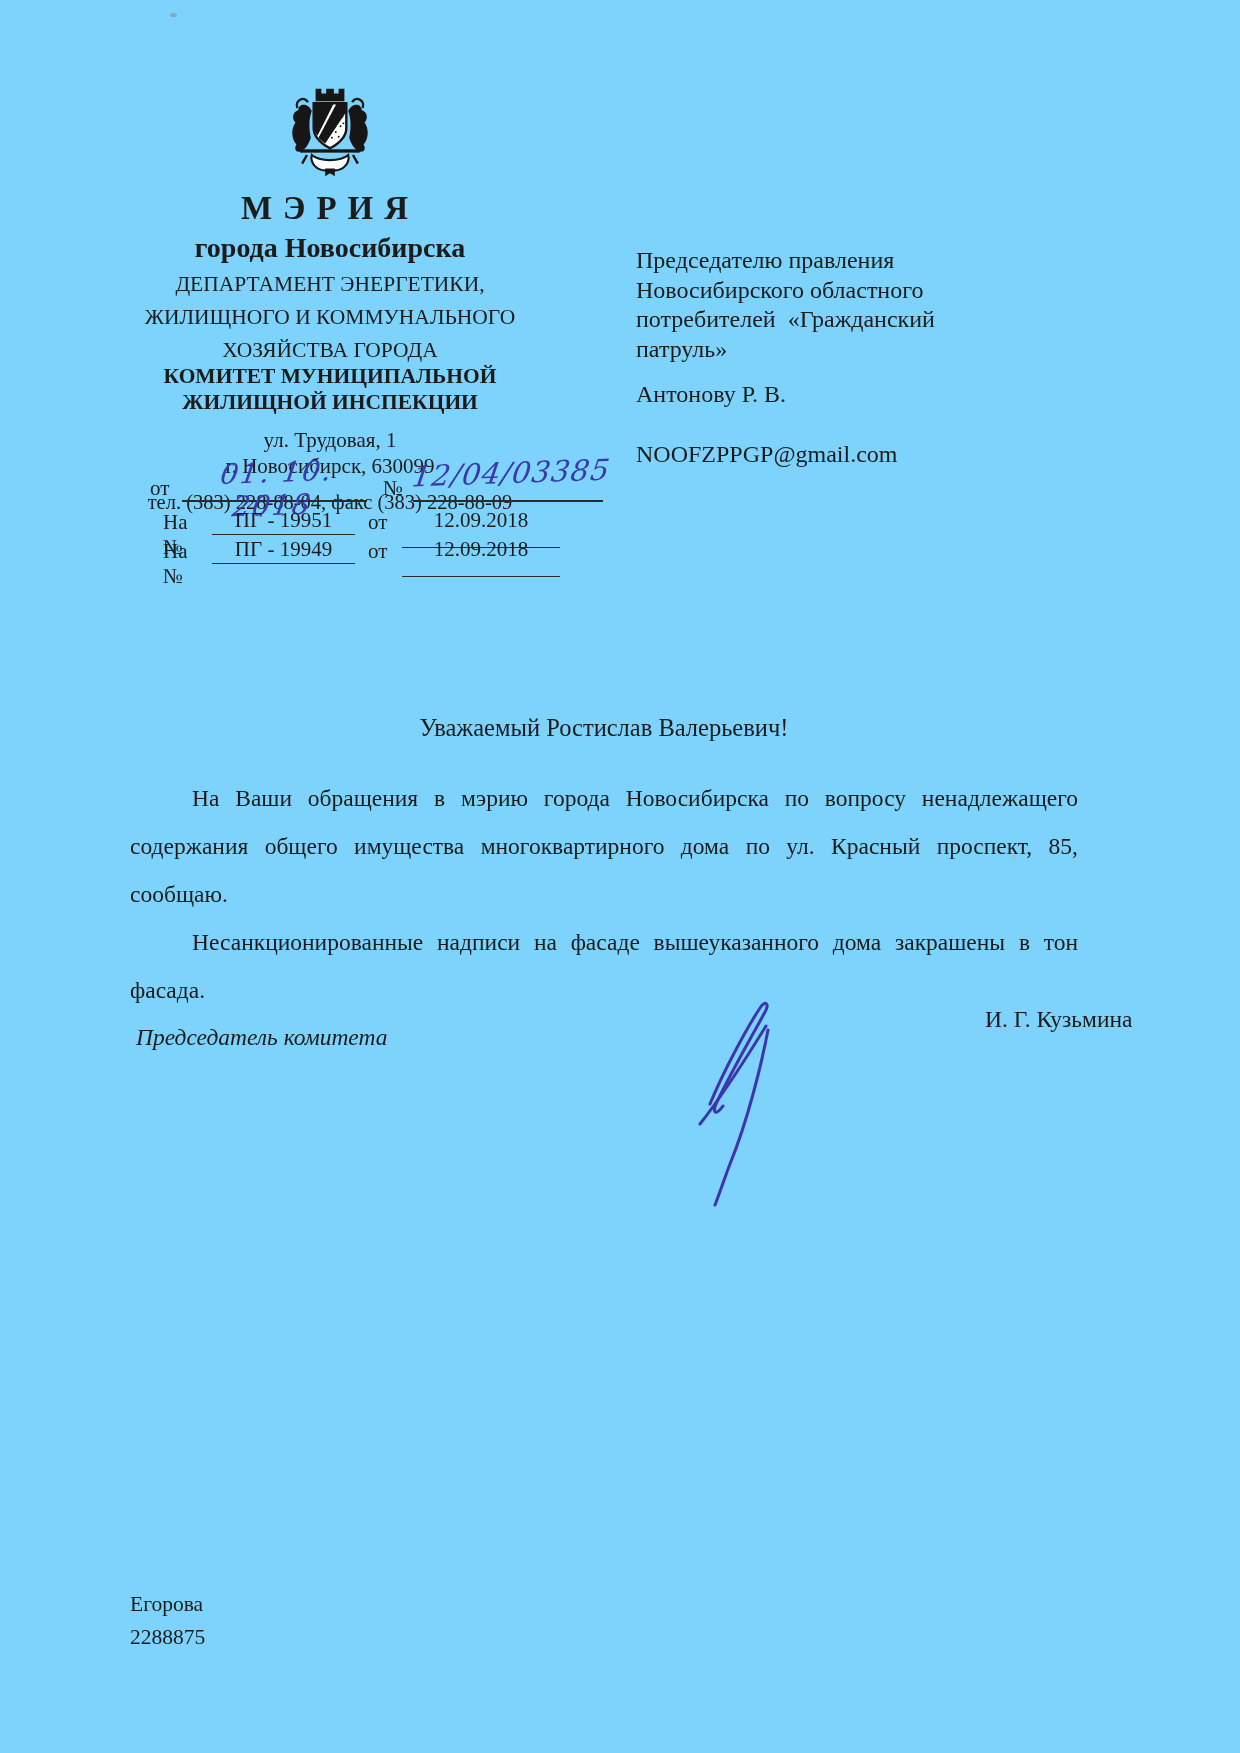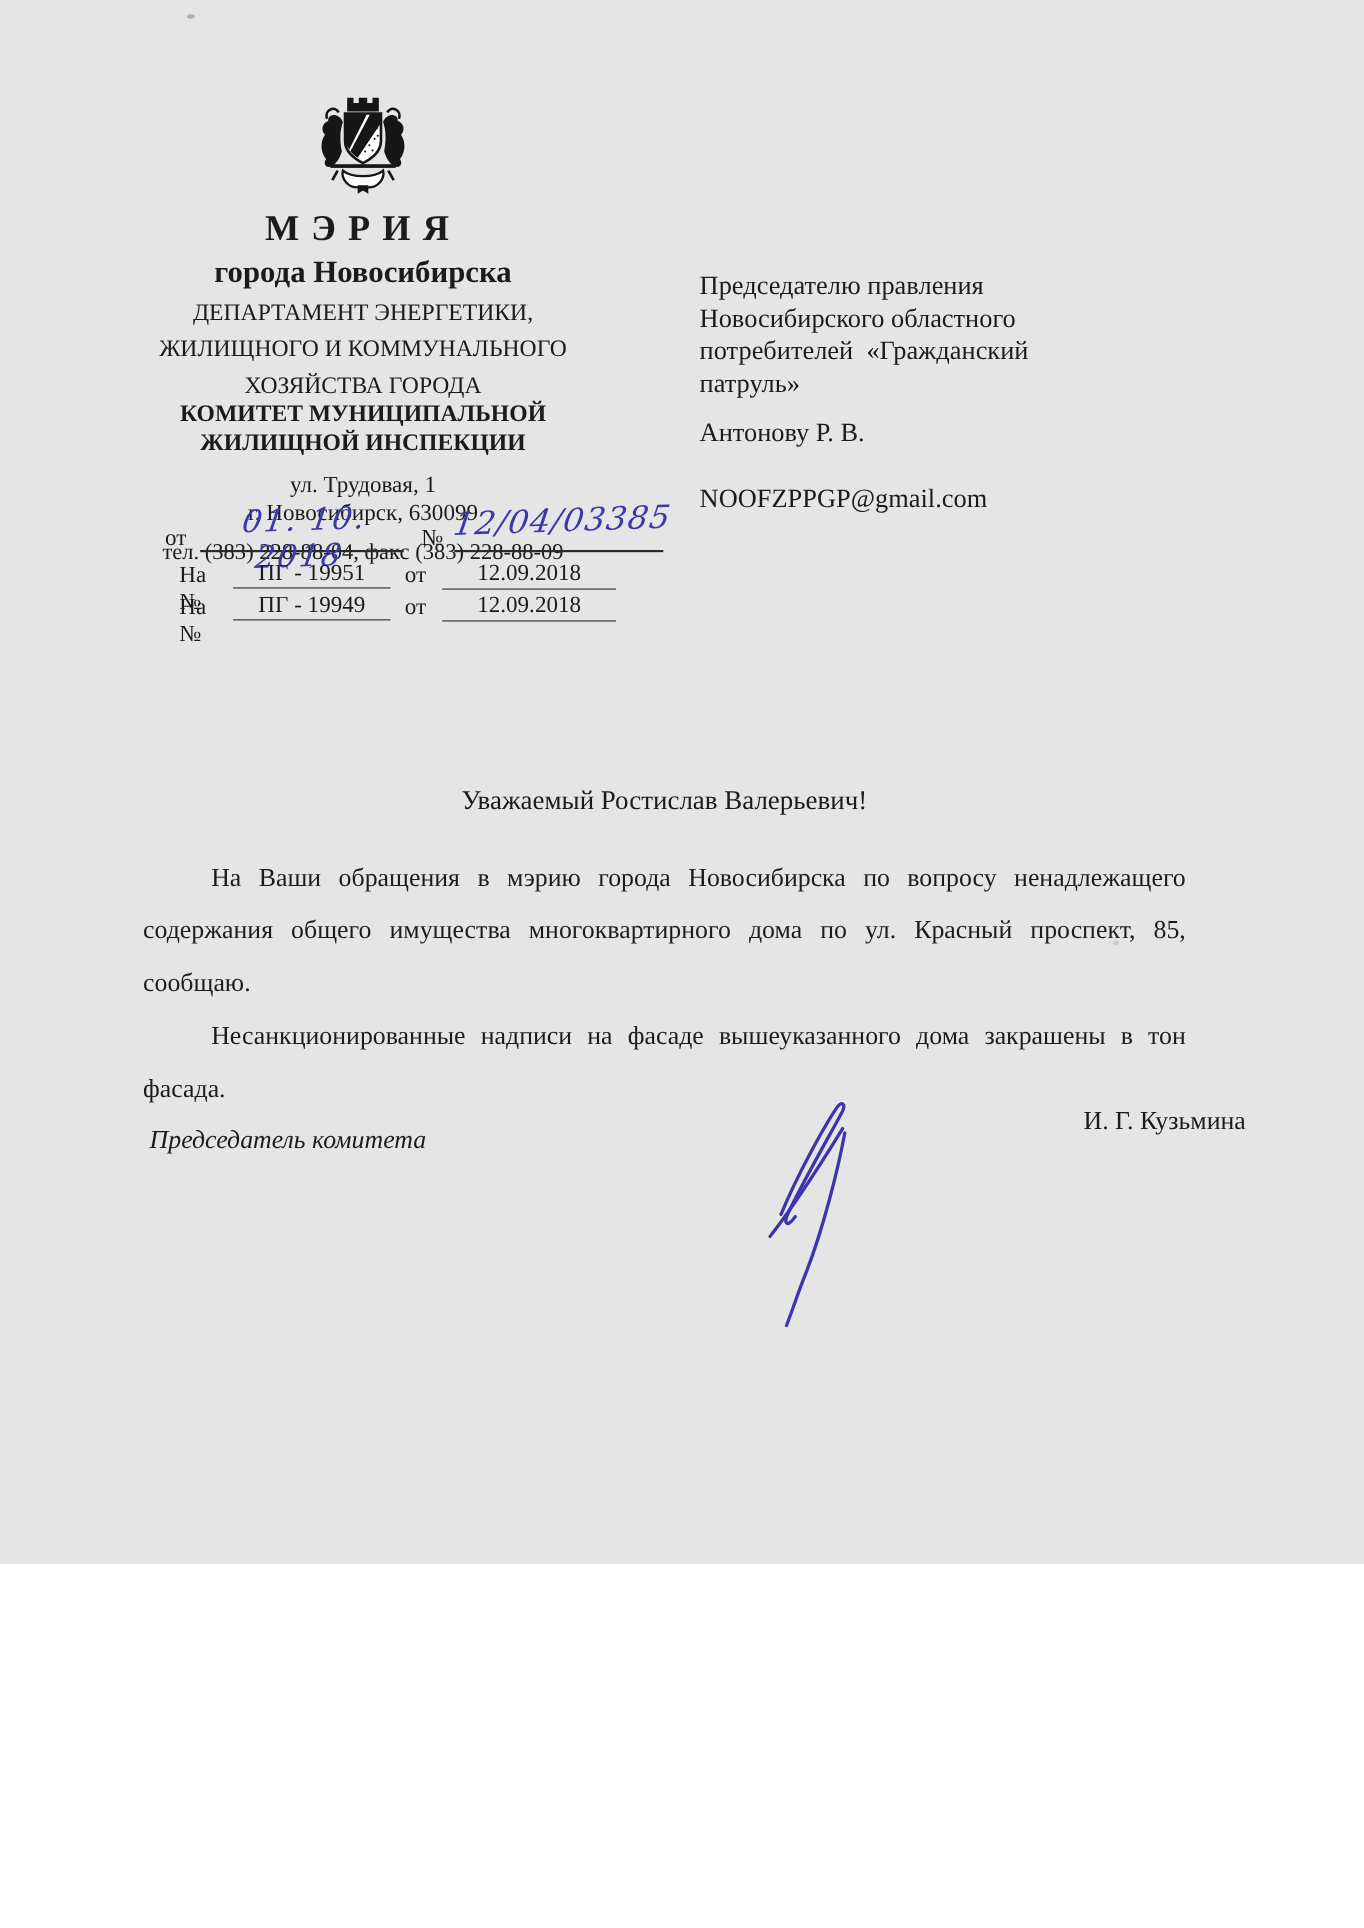--- a/index.html
+++ b/index.html
@@ -1,17 +1,17 @@
 <!DOCTYPE html>
 <html><head>
 <meta charset="utf-8">
 <style>
   html,body{margin:0;padding:0;background:#ffffff;}
   .page{
-    position:relative;width:1240px;height:1422px;background:#e5e5e5;
+    position:relative;width:1240px;height:1753px;background:#7dd3fc;
     font-family:"Liberation Serif","DejaVu Serif",serif;color:#1b1b1b;
     overflow:hidden;
   }
   
   .letterhead{position:absolute;left:95px;top:82px;width:470px;text-align:center;}
   .emblem-wrap{width:96px;height:100px;margin:0 auto 6px auto;}
   .org1{font-size:33px;font-weight:bold;letter-spacing:11px;margin-top:8px;}
   .org2{font-size:28px;font-weight:bold;margin-top:5px;}
   .dept{font-size:21.5px;line-height:26px;margin-top:7px;}
   .committee{font-size:21.5px;line-height:26px;font-weight:bold;}
@@ -31,21 +31,21 @@
     font-size:28px;letter-spacing:2px;display:inline-block;
     transform:skewX(-10deg) rotate(-2deg);
   }
   .field-number .handwriting{font-size:29px;letter-spacing:1px;}
   
   .refs{position:absolute;left:150px;top:508px;font-size:21px;}
   .ref-row{position:relative;height:29px;}
   .ref-row .rlbl{position:absolute;left:13px;top:2px;}
   .ref-num{position:absolute;left:62px;top:0px;width:143px;text-align:center;border-bottom:1.5px solid #2a2a2a;padding-bottom:1px;}
   .ref-ot{position:absolute;left:218px;top:2px;}
-  .ref-date{position:absolute;left:252px;top:0px;width:158px;text-align:center;border-bottom:1.5px solid #2a2a2a;padding-bottom:2px;}
+  .ref-date{position:absolute;left:252px;top:0px;width:158px;text-align:center;border-bottom:1.5px solid #2a2a2a;padding-bottom:14px;}
   
   .addressee{position:absolute;left:636px;top:246px;width:430px;font-size:24px;line-height:29.5px;}
   .addressee .aline{white-space:pre-wrap;}
   .addressee-name{margin-top:16px;}
   .addressee-email{margin-top:30px;}
   
   .salutation{position:absolute;left:130px;top:714px;width:948px;text-align:center;font-size:24.5px;}
   .body-text{position:absolute;left:130px;top:774px;width:948px;font-size:23.5px;line-height:48px;text-align:justify;}
   .body-text p{margin:0;text-indent:62px;}
   

